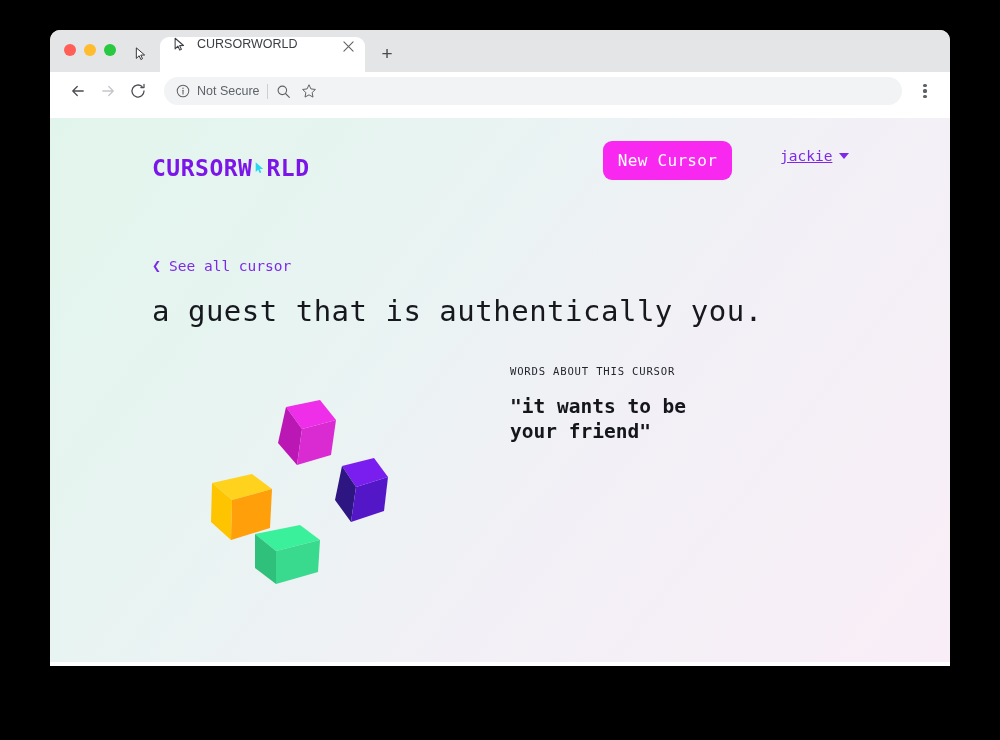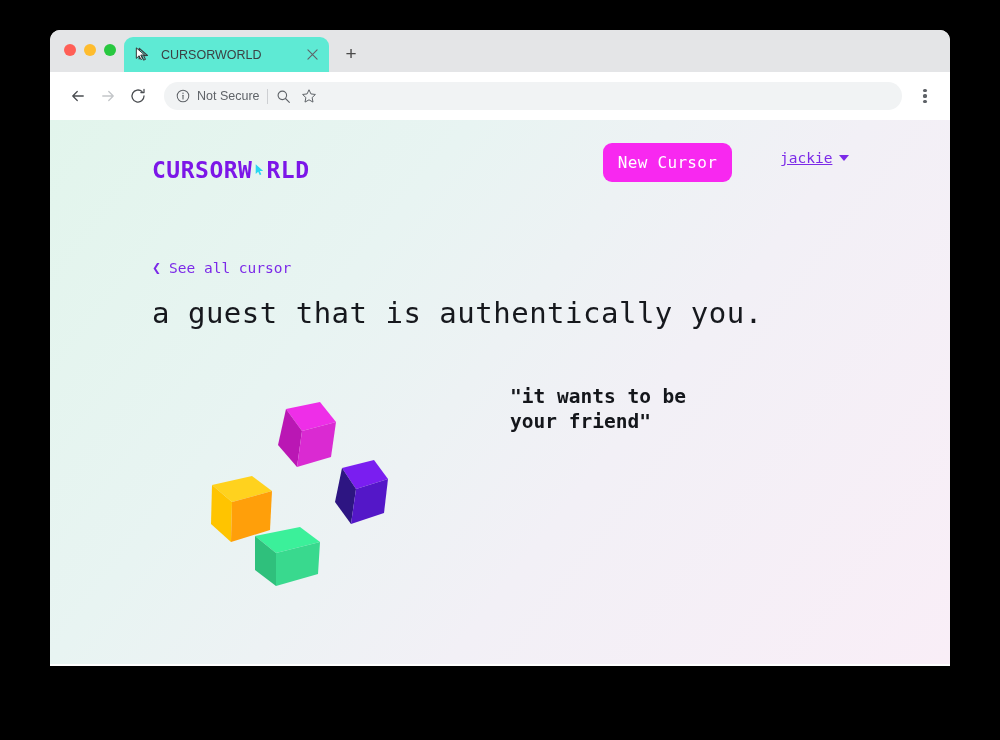--- a/index.html
+++ b/index.html
@@ -35,25 +35,25 @@
     left: 14px; top: 14px;
     display: flex; gap: 8px;
   }
   .tl { width: 12px; height: 12px; border-radius: 50%; }
   .tl.red { background: #ff5f57; }
   .tl.yellow { background: #febc2e; }
   .tl.green { background: #28c840; }
 
   .tab {
     position: relative;
-    margin-left: 64px;
+    margin-left: 100px;
     width: 205px; height: 35px;
-    background: #5eead4;
+    background: #ffffff;
     border-radius: 9px 9px 0 0;
-    display: flex; align-items: center;
+    display: flex; align-items: flex-start;
     padding: 0 8px 0 12px;
   }
   .tab-favicon { width: 15px; height: 15px; flex: 0 0 15px; }
   .tab-title {
     flex: 1;
     margin-left: 10px;
     font-size: 12.5px;
     color: #3c4043;
     white-space: nowrap; overflow: hidden; text-overflow: ellipsis;
     font-family: "Liberation Sans", sans-serif;
@@ -65,21 +65,21 @@
   }
   .new-tab {
     margin-left: 10px; margin-bottom: 7px;
     width: 24px; height: 24px;
     display: flex; align-items: center; justify-content: center;
     color: #4a4a4a; font-size: 19px; font-weight: 300; line-height: 1;
   }
 
   
   .toolbar {
-    height: 48px;
+    height: 38px;
     background: #fff;
     display: flex; align-items: center;
     padding: 0 12px 0 14px;
     gap: 2px;
   }
   .nav-btn {
     width: 28px; height: 28px;
     display: flex; align-items: center; justify-content: center;
     flex: 0 0 28px;
   }
@@ -116,20 +116,21 @@
     flex: 0 0 26px;
   }
   .menu-dots i { width: 3.2px; height: 3.2px; border-radius: 50%; background: #5f6368; display:block; }
 
   
   .viewport {
     position: relative;
     height: 544px;
     background: linear-gradient(128deg, #e2f5ec 0%, #e8f4f2 32%, #f2f0f6 62%, #f9eef7 100%);
     overflow: hidden;
+    margin-top: 8px;
   }
 
   
   .site-header {
     position: absolute;
     left: 0; right: 0; top: 20px;
     height: 60px;
     display: flex; align-items: center;
   }
   .logo {
@@ -351,20 +352,21 @@
 
         <g>
           <path d="M65 146 L110 137 L130 152 L86 163 Z" fill="#3bf09a"></path>
           <path d="M65 146 L86 163 L86 196 L65 180 Z" fill="#2fc07c"></path>
           <path d="M86 163 L130 152 L128 184 L86 196 Z" fill="#39d98e"></path>
         </g>
       </svg>
     </div>
 
     <div class="words-panel">
+      <div class="words-eyebrow">WORDS ABOUT THIS CURSOR</div>
       <div class="words-quote">"it wants to be your friend"</div>
     </div>
 
   </div>
 </div>
 
 <div class="mouse-cursor">
   <svg viewBox="0 0 24 24" width="14" height="20">
     <path d="M4 1.5 L4 19.5 L8.8 15 L11.8 21.5 L14.6 20 L11.6 13.9 L18.2 13.7 Z" fill="#ffffff" stroke="#2a2a2a" stroke-width="1.6" stroke-linejoin="round"></path>
   </svg>

